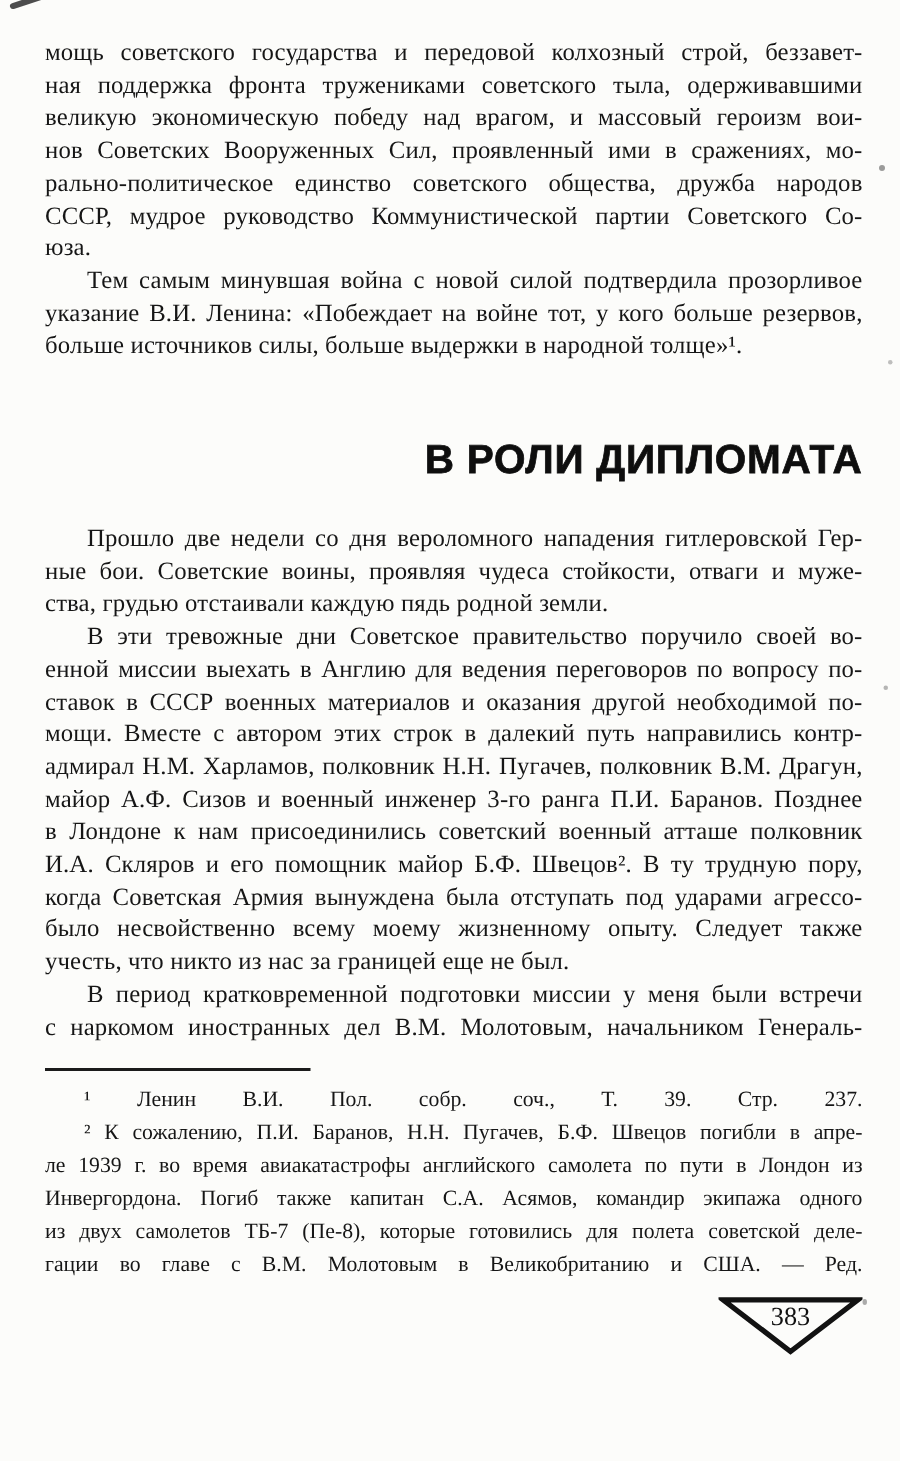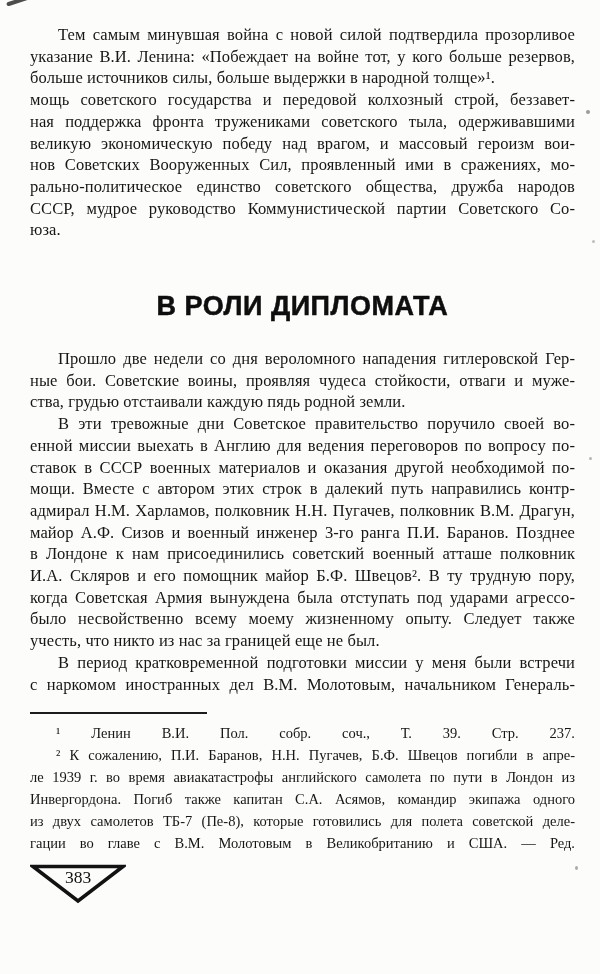--- a/index.html
+++ b/index.html
@@ -28,21 +28,21 @@
     text-justify: inter-word;
     letter-spacing: 0.1px;
   }
   .line.last { text-align-last: left; }
   .para .line.indent { text-indent: 28px; }
   .heading {
     font-family: "Liberation Sans", sans-serif;
     font-weight: bold;
     font-size: 27px;
     letter-spacing: 0.5px;
-    text-align: center;
+    text-align: right;
     margin: 50px 0 26px 0;
     color: #0e0e0e;
     -webkit-text-stroke: 0.5px #0e0e0e;
   }
   .fnrule {
     width: 177px;
     border-top: 2.5px solid #1b1b1b;
     margin-top: 17px;
     margin-bottom: 9px;
   }
@@ -51,21 +51,21 @@
     line-height: 21.9px;
     text-align: justify;
     text-align-last: justify;
     text-justify: inter-word;
   }
   .fn .line.indent { text-indent: 26px; }
   .it { }
   .pagenum-wrap {
     margin-top: 8px;
     display: flex;
-    justify-content: flex-start;
+    justify-content: flex-end;
   }
   .pagenum-wrap svg { display: block; }
   .pagenum-wrap text {
     font-family: "Liberation Serif", serif;
     font-size: 17.5px;
     fill: #111;
   }
   
   .artifact { position: absolute; background: #2e2e2e; }
   .corner-nick {
@@ -88,33 +88,33 @@
 
   <div class="artifact corner-nick"></div>
   <div class="artifact speck sp1"></div>
   <div class="artifact speck sp2"></div>
   <div class="artifact speck sp3"></div>
   <div class="artifact speck sp4"></div>
 
   <div class="textcol">
 
     <div class="para">
-        <div class="line indent">Тем самым минувшая война с новой силой подтвердила прозорливое</div>
-        <div class="line">указание В.И. Ленина: «Побеждает на войне тот, у кого больше резервов,</div>
-        <div class="line last">больше источников силы, больше выдержки в народной толще»¹.</div>
-      </div>
-
-    <div class="para">
         <div class="line">мощь советского государства и передовой колхозный строй, беззавет-</div>
         <div class="line">ная поддержка фронта тружениками советского тыла, одерживавшими</div>
         <div class="line">великую экономическую победу над врагом, и массовый героизм вои-</div>
         <div class="line">нов Советских Вооруженных Сил, проявленный ими в сражениях, мо-</div>
         <div class="line">рально-политическое единство советского общества, дружба народов</div>
         <div class="line">СССР, мудрое руководство Коммунистической партии Советского Со-</div>
         <div class="line last">юза.</div>
+      </div>
+
+    <div class="para">
+        <div class="line indent">Тем самым минувшая война с новой силой подтвердила прозорливое</div>
+        <div class="line">указание В.И. Ленина: «Побеждает на войне тот, у кого больше резервов,</div>
+        <div class="line last">больше источников силы, больше выдержки в народной толще»¹.</div>
       </div>
 
     <h1 class="heading">В РОЛИ ДИПЛОМАТА</h1>
 
     <div class="para">
         <div class="line indent">Прошло две недели со дня вероломного нападения гитлеровской Гер-</div>
         <div class="line">ные бои. Советские воины, проявляя чудеса стойкости, отваги и муже-</div>
         <div class="line last">ства, грудью отстаивали каждую пядь родной земли.</div>
       </div>
 

